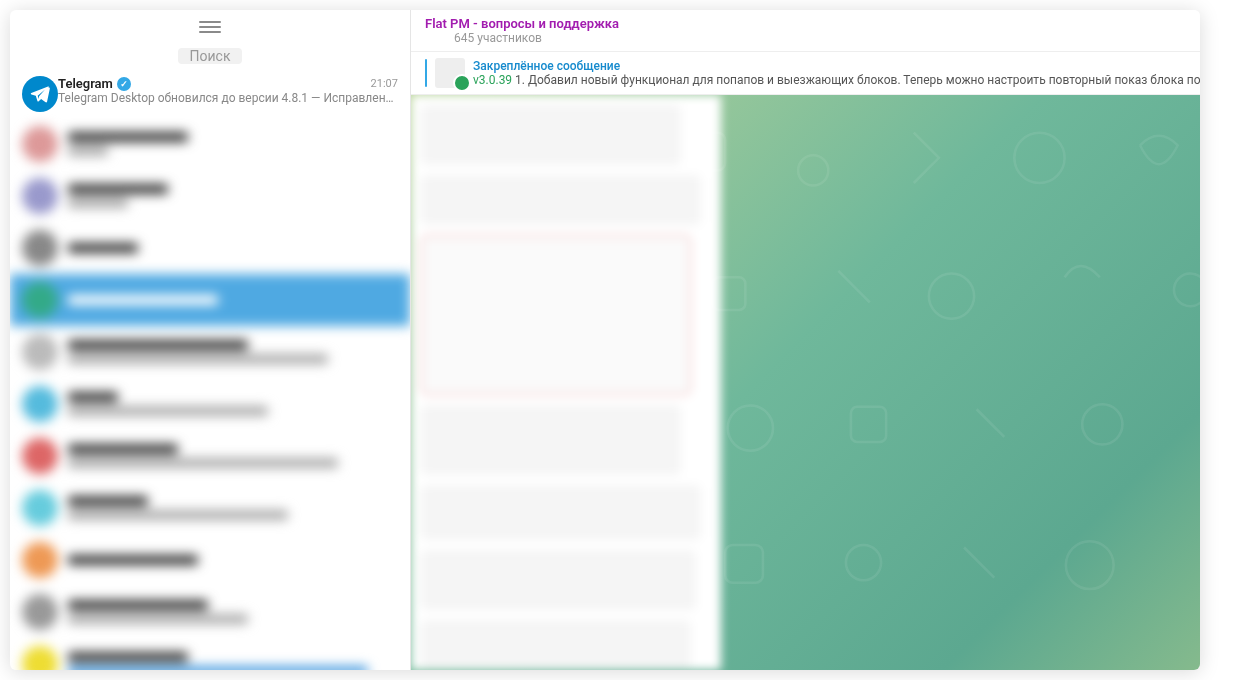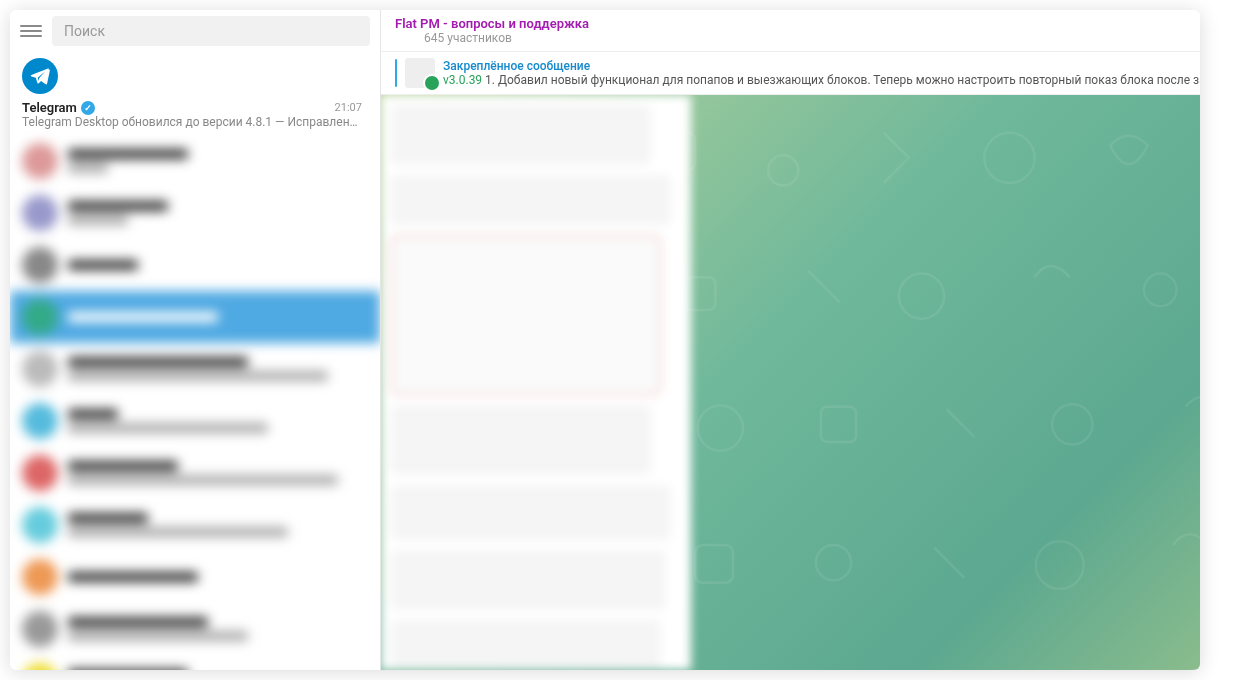--- a/index.html
+++ b/index.html
@@ -8,26 +8,26 @@
   width: 1190px; height: 660px;
   background: #fff;
   border-radius: 6px;
   box-shadow: 0 2px 20px rgba(0,0,0,0.15);
   display: flex;
   overflow: hidden;
   position: relative;
 }
 
 .sidebar { width: 420px; border-right: 1px solid #e5e5e5; display: flex; flex-direction: column; }
-.sidebar-topbar { display: flex; align-items: center; padding: 6px 10px; gap: 10px; }
+.sidebar-topbar { display: flex; align-items: center; padding: 6px 10px; gap: 10px; flex-direction: column; }
 .menu-btn { width: 22px; height: 22px; display:flex; flex-direction:column; justify-content:center; gap:3px; cursor:pointer; }
 .menu-btn span { display:block; height:2px; background:#8a8a8a; border-radius:1px; }
 .search-box { flex:1; background:#f1f1f1; border-radius:4px; height:30px; display:flex; align-items:center; padding:0 12px; color:#999; font-size:14px; }
 .chat-list { flex:1; overflow:hidden; position:relative; }
-.chat-item { display:flex; align-items:flex-start; padding:6px 12px; gap:6px;flex-direction:column; }
+.chat-item { display:flex; align-items:flex-start; padding:6px 12px; gap:0; }
 .chat-item.top { background:#fff; }
 .chat-avatar { width:36px; height:36px; border-radius:50%; flex-shrink:0; background:#0088cc; display:flex; align-items:center; justify-content:center; }
 .chat-avatar svg { width:22px; height:22px; }
 .chat-body { flex:1; min-width:0; }
 .chat-head { display:flex; align-items:center; justify-content:space-between; }
 .chat-name { font-size:13px; font-weight:600; color:#222; display:flex; align-items:center; gap:4px; }
 .verified { width:14px; height:14px; background:#33a8e6; border-radius:50%; display:inline-flex; align-items:center; justify-content:center; }
 .verified::after { content:"✓"; color:#fff; font-size:9px; font-weight:bold; }
 .chat-time { font-size:11px; color:#999; }
 .chat-preview { font-size:12px; color:#888; white-space:nowrap; overflow:hidden; text-overflow:ellipsis; max-width:340px; }

